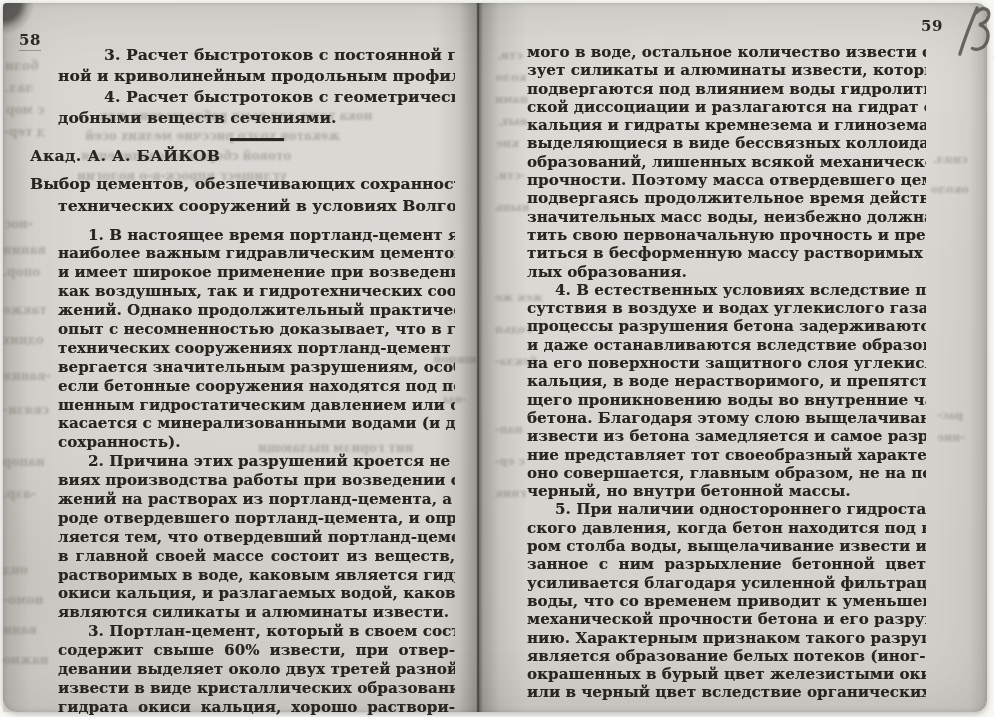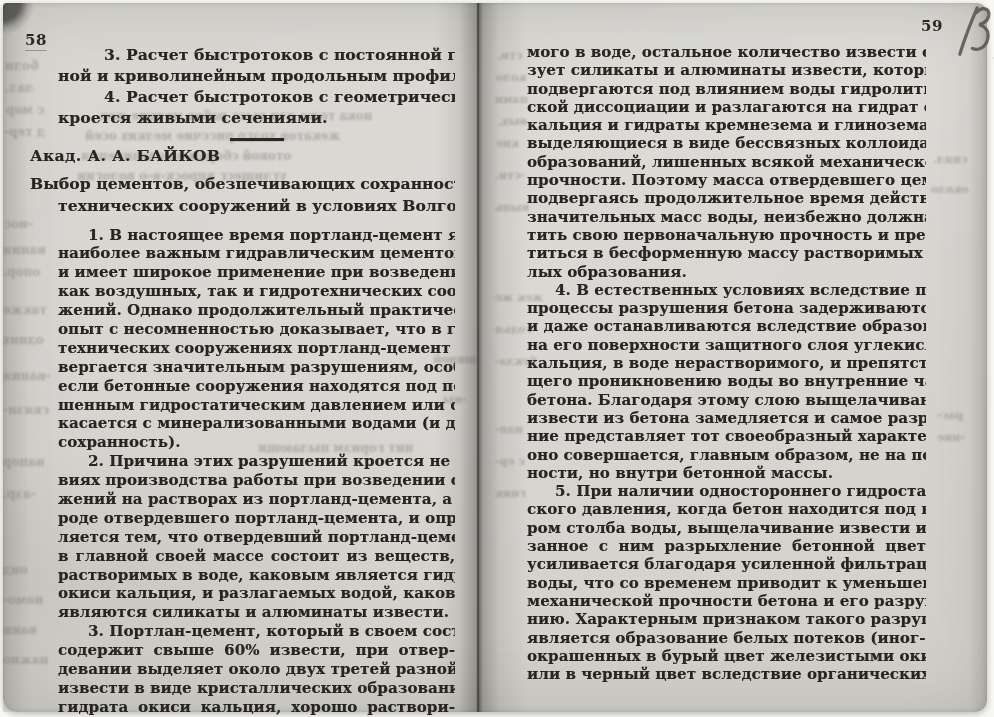--- a/index.html
+++ b/index.html
@@ -40,21 +40,21 @@
   .gutter-line{
     position:absolute;left:474px;top:0;width:2px;height:100%;
     background:rgba(30,29,25,.45);filter:blur(.6px);pointer-events:none;
   }
   .page{position:absolute;top:0;height:100%;color:#282521;}
   .page-left{left:0;width:462px;}
   .page-right{left:490px;width:514px;}
   .pagenum{
     position:absolute;font:700 15px "DejaVu Serif",serif;letter-spacing:.5px;color:#2b2823;
   }
-  .pn-left{left:22px;top:28px;border-bottom:1px solid rgba(43,40,35,.35);padding-bottom:1px;}
+  .pn-left{left:16px;top:28px;border-bottom:1px solid rgba(43,40,35,.35);padding-bottom:1px;}
   .pn-right{left:428px;top:14px;}
   .textblock{position:absolute;}
   .tb-left{left:55px;top:42px;width:397px;}
   .tb-right{left:34px;top:40px;width:399px;}
   .line{
     height:var(--lh);overflow:hidden;white-space:nowrap;
     font-weight:700;font-size:var(--fs);
     letter-spacing:.1px;
     text-align:justify;text-align-last:justify;
     text-shadow:.3px .3px 0 rgba(40,36,30,.45);
@@ -140,21 +140,21 @@
         <span class="bt" style="left: 0px; top: 650px; font-size: 12px;">нажно</span>
       </div>
     <div class="textblock tb-left">
       <div class="intro">
           <div>
             <div class="line ind">3. Расчет быстротоков с постоянной глуби-</div>
             <div class="line end">ной и криволинейным продольным профилем дна.</div>
           </div>
           <div>
             <div class="line ind">4. Расчет быстротоков с геометрически по-</div>
-            <div class="line end">кроется живыми сечениями.</div>
+            <div class="line end">добными веществ сечениями.</div>
           </div>
         </div>
       <div class="divider"></div>
       <div class="author">Акад. А. А. БАЙКОВ</div>
       <div class="title">
         <div class="t1">Выбор цементов, обезпечивающих сохранность гидро-</div>
         <div class="t2">технических сооружений в условиях Волго-Каспия</div>
       </div>
       <div class="bodytx">
           <div>
@@ -234,30 +234,31 @@
             <div class="line">образований, лишенных всякой механической</div>
             <div class="line">прочности. Поэтому масса отвердевшего цемента,</div>
             <div class="line">подвергаясь продолжительное время действию</div>
             <div class="line">значительных масс воды, неизбежно должна утра-</div>
             <div class="line">тить свою первоначальную прочность и превра-</div>
             <div class="line">титься в бесформенную массу растворимых рых-</div>
             <div class="line end">лых образования.</div>
           </div>
           <div>
             <div class="line ind">4. В естественных условиях вследствие при-</div>
+            <div class="line">сутствия в воздухе и водах углекислого газа</div>
             <div class="line">процессы разрушения бетона задерживаются</div>
             <div class="line">и даже останавливаются вследствие образования</div>
             <div class="line">на его поверхности защитного слоя углекислого</div>
             <div class="line">кальция, в воде нерастворимого, и препятствую-</div>
             <div class="line">щего проникновению воды во внутренние части</div>
             <div class="line">бетона. Благодаря этому слою выщелачивание</div>
             <div class="line">извести из бетона замедляется и самое разруше-</div>
             <div class="line">ние представляет тот своеобразный характер, что</div>
             <div class="line">оно совершается, главным образом, не на поверх-</div>
-            <div class="line end">ности, но внутри бетонной массы.</div>
+            <div class="line end">черный, но внутри бетонной массы.</div>
           </div>
           <div>
             <div class="line ind">5. При наличии одностороннего гидростатиче-</div>
             <div class="line">ского давления, когда бетон находится под напо-</div>
             <div class="line">ром столба воды, выщелачивание извести и свя-</div>
             <div class="line">занное с ним разрыхление бетонной цвет</div>
             <div class="line">усиливается благодаря усиленной фильтрации</div>
             <div class="line">воды, что со временем приводит к уменьшению</div>
             <div class="line">механической прочности бетона и его разруше-</div>
             <div class="line">нию. Характерным признаком такого разрушения</div>

